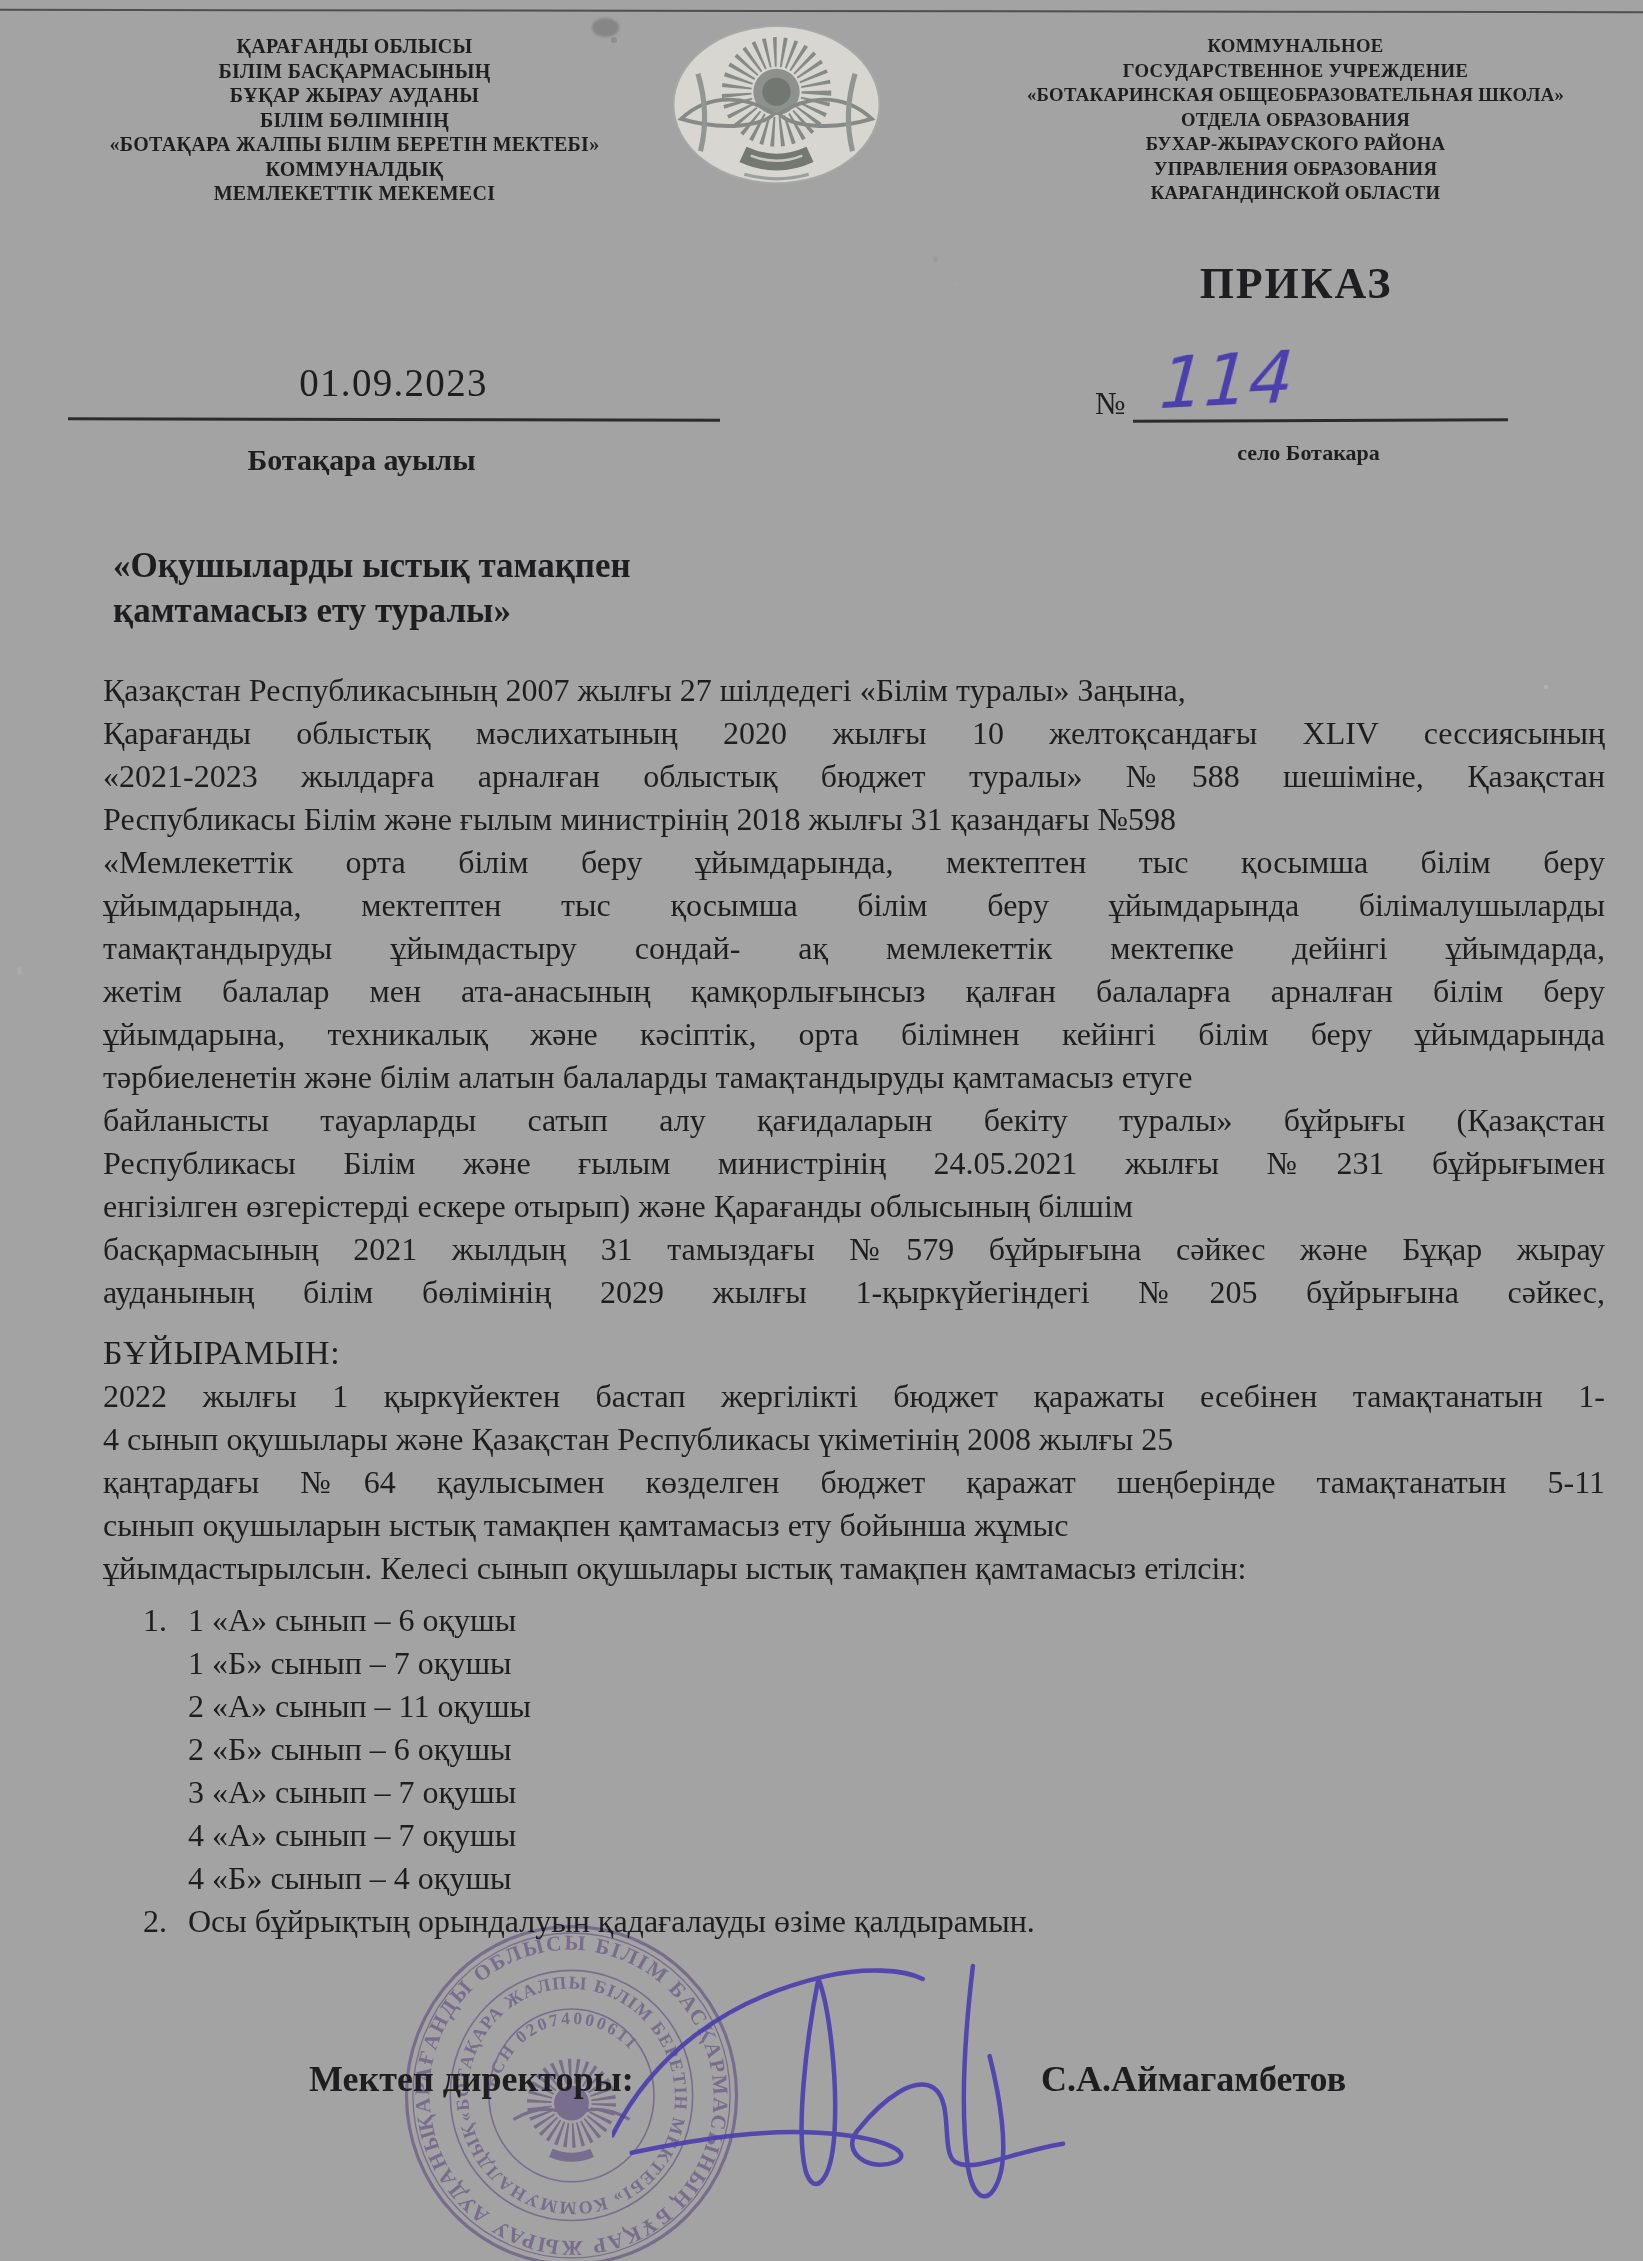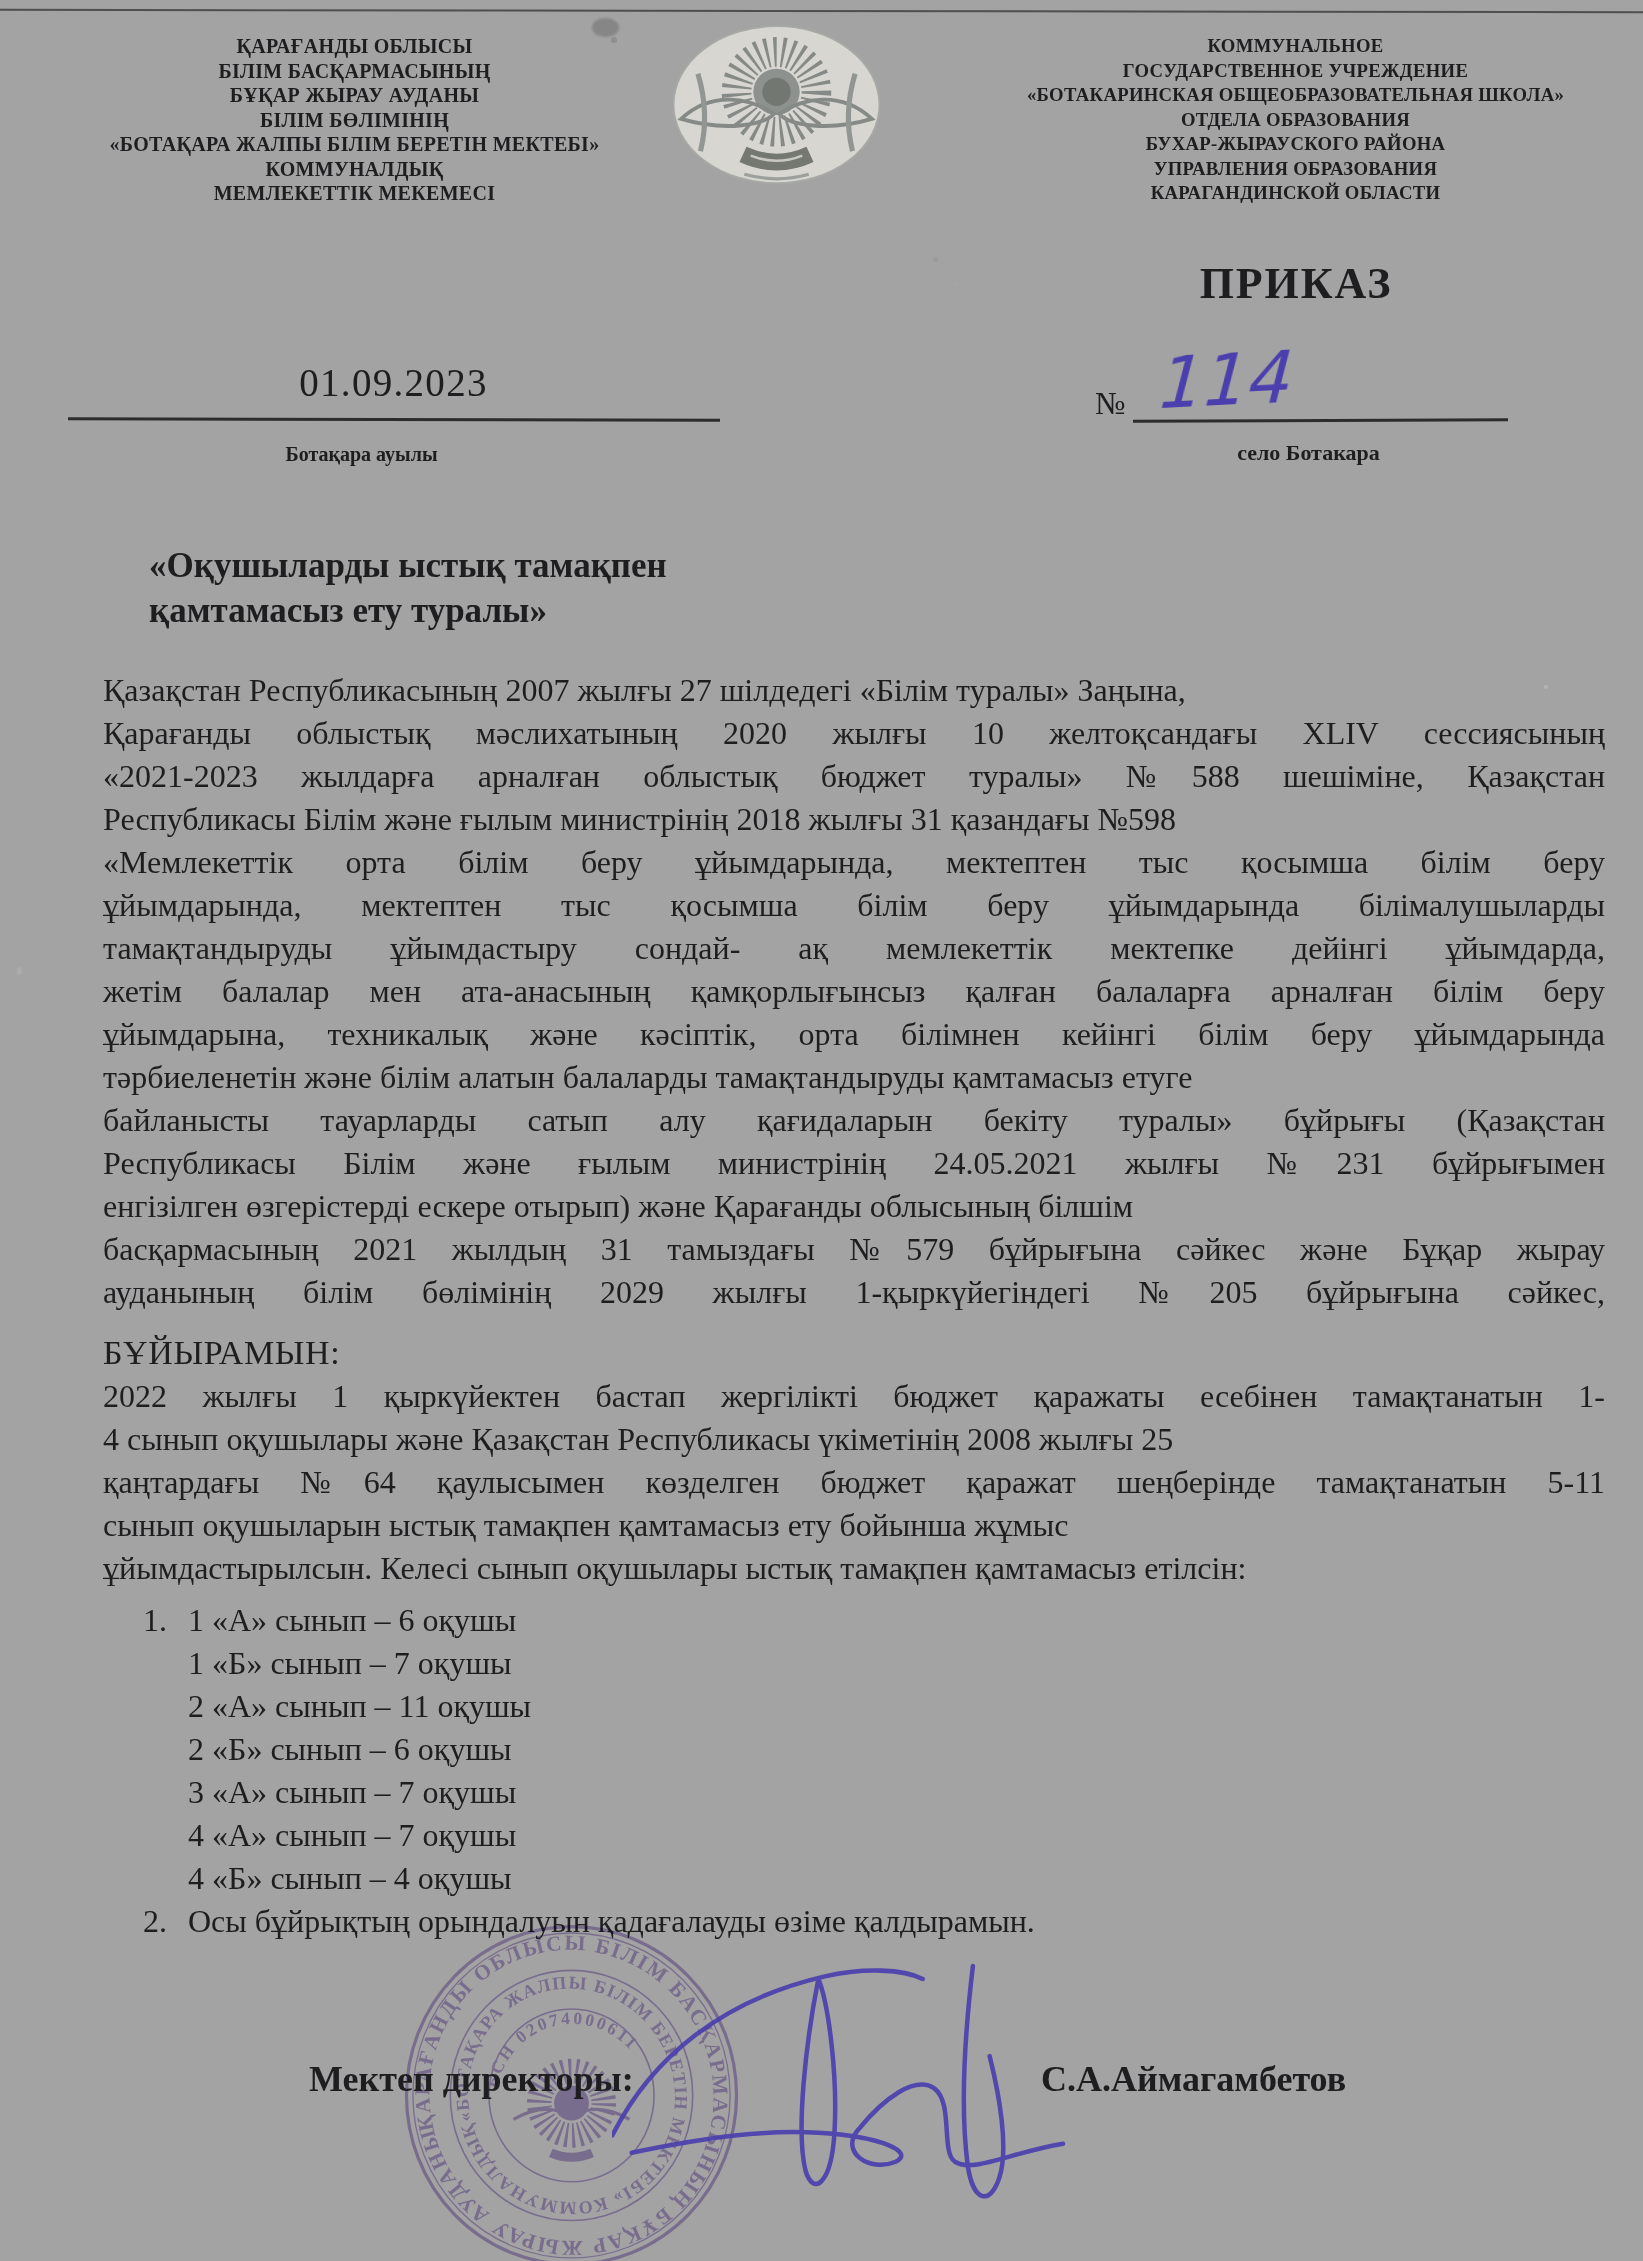--- a/index.html
+++ b/index.html
@@ -29,28 +29,28 @@
   .hdr-right{left:1002px;width:587px;font-size:18.7px;letter-spacing:0.3px;}
   .emblem{position:absolute;left:667px;top:22px;filter:blur(0.7px);}
 
   
   .order-title{position:absolute;top:258px;font-size:44px;font-weight:bold;letter-spacing:1.9px;text-align:center;}
   .order-kk{left:97px;width:516px;}
   .order-ru{left:1006px;width:580px;}
 
   .date-text{position:absolute;left:71px;top:360px;width:645px;text-align:center;font-size:39px;letter-spacing:1.3px;}
   .date-line{position:absolute;left:68px;top:418px;width:652px;height:3.2px;background:#2c2c2c;transform:rotate(.15deg);}
-  .place-kk{position:absolute;left:39px;top:443px;width:645px;text-align:center;font-size:20px;font-weight:bold;}
+  .place-kk{position:absolute;left:39px;top:443px;width:645px;text-align:center;font-size:30px;font-weight:bold;}
   .num-label{position:absolute;left:1095px;top:385px;font-size:32px;}
   .num-value{position:absolute;left:1160px;top:340px;font-size:70px;color:#4b3fae;font-family:"DejaVu Sans",sans-serif;font-style:italic;transform:rotate(-3deg) skewX(-7deg);filter:blur(0.3px);}
   .num-line{position:absolute;left:1133px;top:419px;width:375px;height:2.6px;background:#2c2c2c;transform:rotate(-.2deg);}
   .place-ru{position:absolute;left:1115px;top:440px;width:387px;text-align:center;font-size:22px;font-weight:bold;}
 
   
-  .subject{position:absolute;left:113px;top:543px;font-size:35px;font-weight:bold;line-height:45px;margin-left:36px;}
+  .subject{position:absolute;left:113px;top:543px;font-size:35px;font-weight:bold;line-height:45px;}
   .body-block{position:absolute;left:103px;top:669px;width:1502px;font-size:32px;}
   .line{height:43px;line-height:43px;white-space:pre;}
   .line.j{white-space:normal;text-align:justify;text-align-last:justify;}
   .resolution{height:45px;line-height:45px;font-weight:normal;font-size:34px;letter-spacing:0.6px;margin-top:16px;}
   .list{margin-top:9px;}
   .li-row{height:43px;line-height:43px;white-space:pre;}
   .li-marker{display:inline-block;width:45px;margin-left:40px;}
   .li-indent{display:inline-block;width:45px;margin-left:40px;}
 
   

